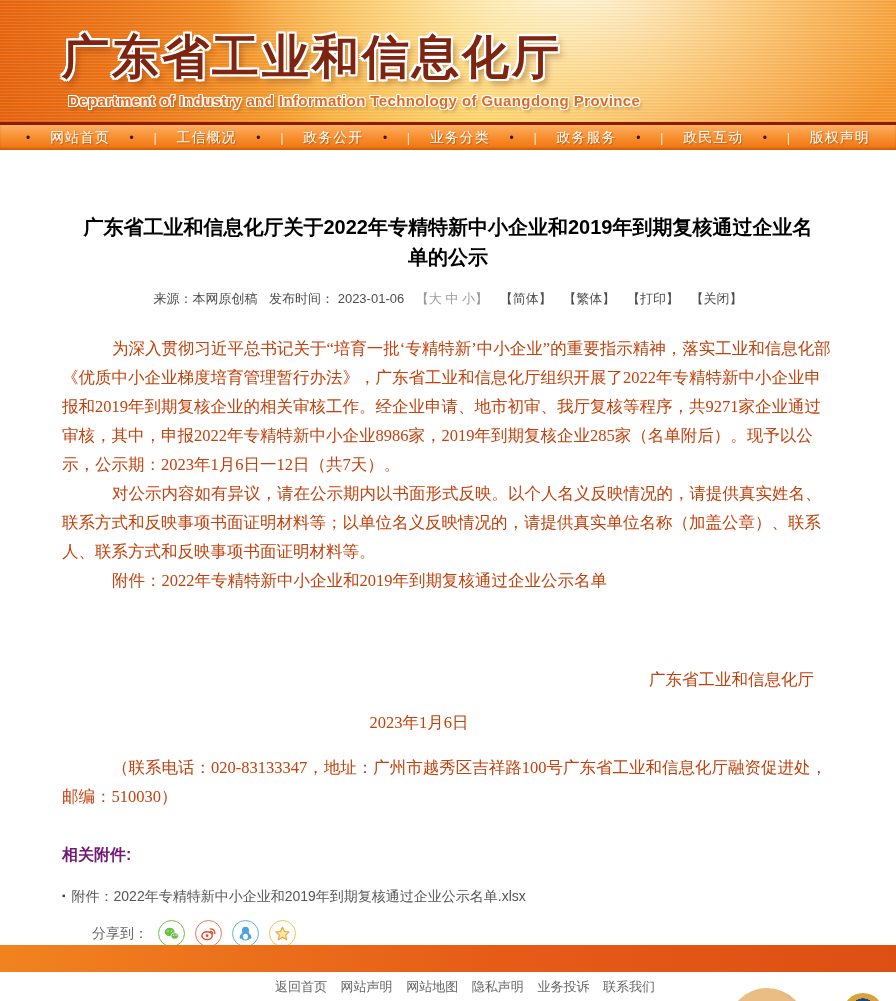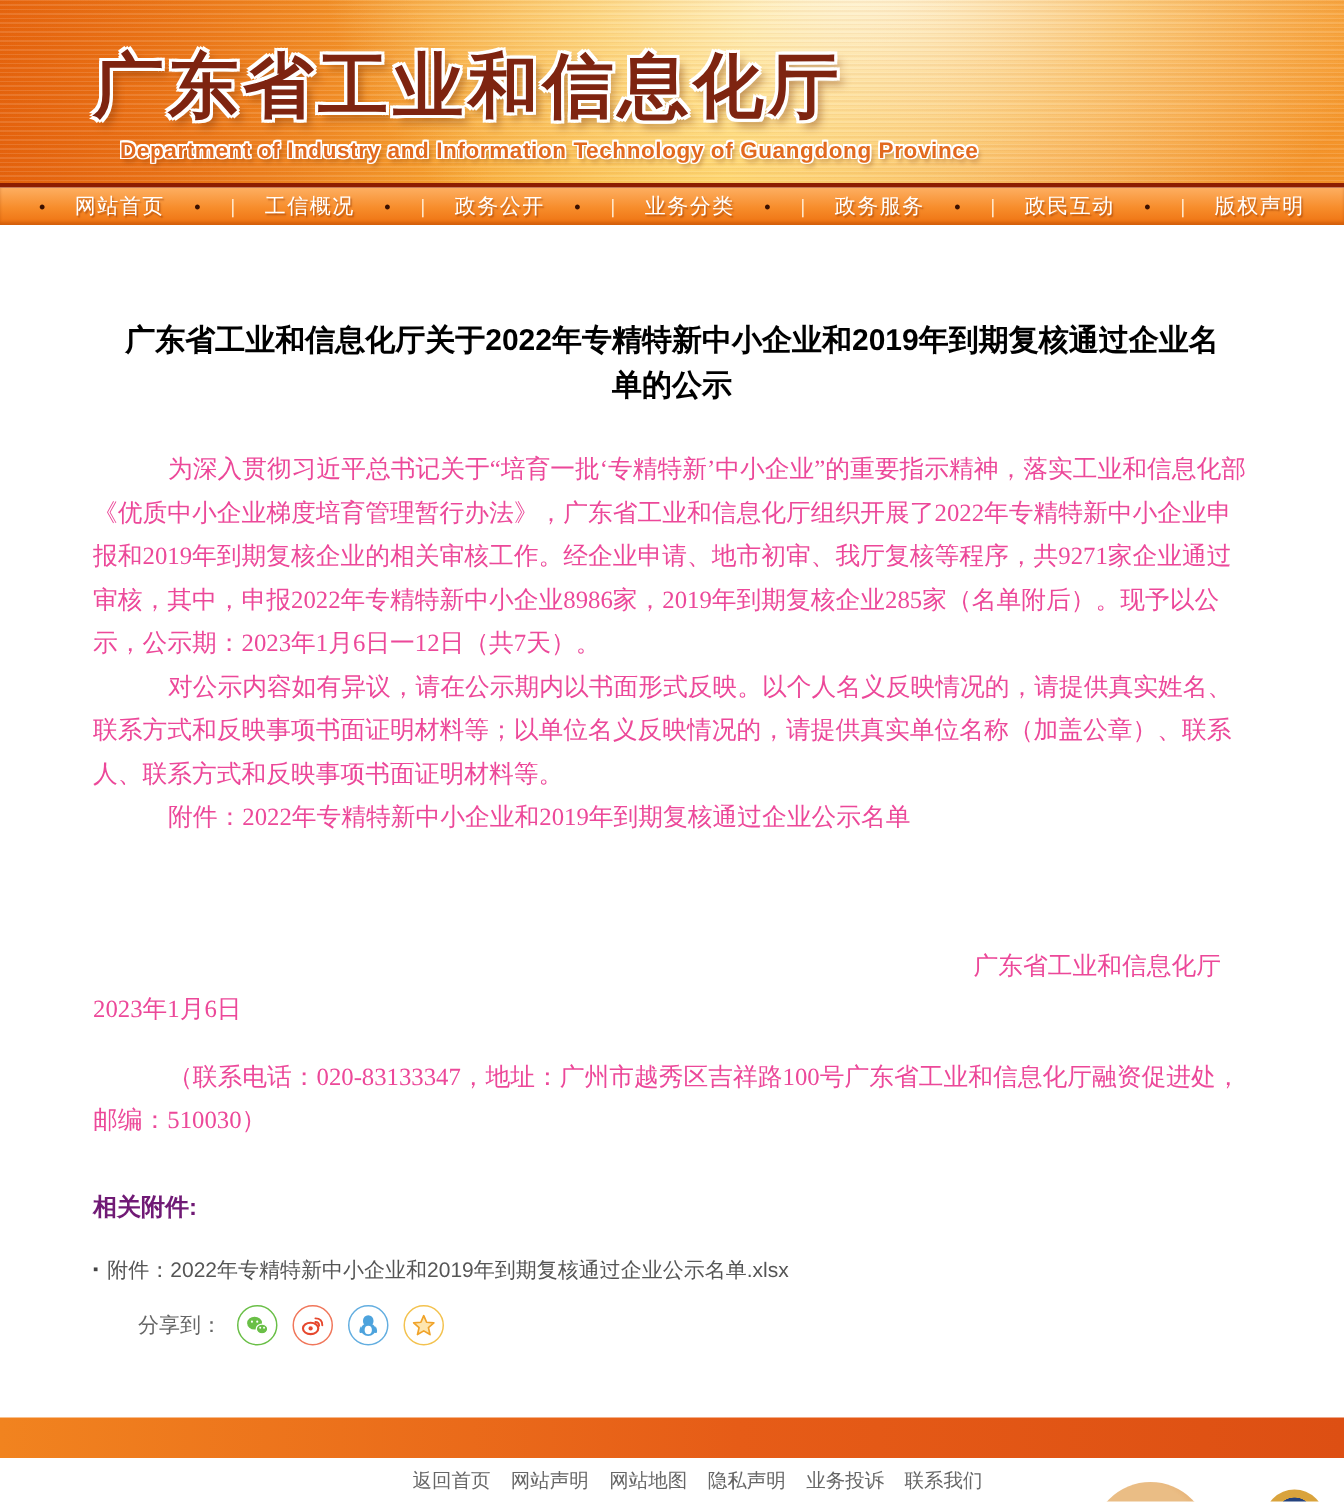--- a/index.html
+++ b/index.html
@@ -25,21 +25,21 @@
   }
   .banner-title {
     position:absolute; left:62px; top:26px; z-index:2;
     font-size:47px; font-weight:bold; letter-spacing:3px; color:#7e2410;
     text-shadow:
       -2px -2px 0 #fff, 2px -2px 0 #fff, -2px 2px 0 #fff, 2px 2px 0 #fff,
       0 -2px 0 #fff, 0 2px 0 #fff, -2px 0 0 #fff, 2px 0 0 #fff,
       4px 5px 6px rgba(110,40,0,.45);
   }
   .banner-subtitle {
-    position:absolute; left:80px; top:92px; z-index:2;
+    position:absolute; left:68px; top:92px; z-index:2;
     font-size:15px; font-weight:bold; letter-spacing:.4px; color:#e2691e;
     text-shadow:
       -1px -1px 0 #fff, 1px -1px 0 #fff, -1px 1px 0 #fff, 1px 1px 0 #fff,
       0 -1px 0 #fff, 0 1px 0 #fff, -1px 0 0 #fff, 1px 0 0 #fff,
       2px 3px 3px rgba(110,40,0,.35);
   }
 
   
   .nav {
     height:28px; border-top:3px solid #8c1d02;
@@ -64,27 +64,27 @@
   .meta {
     margin-top:18px; text-align:center; font-size:13px; color:#4c4c4c;
     font-family:"Liberation Sans","DejaVu Sans",sans-serif;
   }
   .meta span { margin:0 4px; }
   .meta .dim { color:#9a9a9a; }
   .meta .act { cursor:pointer; }
 
   .body-text {
     font-family:"Liberation Serif","DejaVu Serif",serif;
-    font-size:16.5px; color:#ec4899; line-height:29px;
+    font-size:16.5px; color:#c2410c; line-height:29px;
   }
   .para { text-indent:50px; }
   .p1 { margin-top:26px; }
   .attach-line { text-indent:50px; }
   .signature { margin-top:70px; text-align:right; padding-right:20px; }
-  .sign-date { text-align:left; padding-right:58px; }
+  .sign-date { margin-top:14px; text-align:center; padding-right:58px; }
   .contact { margin-top:16px; text-indent:50px; }
 
   
   .rel-heading {
     margin-top:34px; font-size:16px; font-weight:bold; color:#701a75;
     font-family:"Liberation Sans","DejaVu Sans",sans-serif;
   }
   .rel-item {
     margin-top:22px; font-size:14px; color:#555;
     font-family:"Liberation Sans","DejaVu Sans",sans-serif; cursor:pointer;
@@ -150,20 +150,29 @@
     <span class="pipe">|</span>
   <a>政民互动</a>
   <span class="dot">•</span>
     <span class="pipe">|</span>
   <a>版权声明</a>
 </div>
 
 <div class="content">
   <h1 class="article-title">广东省工业和信息化厅关于2022年专精特新中小企业和2019年到期复核通过企业名单的公示</h1>
 
+  <div class="meta">
+    <span>来源：本网原创稿</span>
+    <span>发布时间： 2023-01-06</span>
+    <span class="dim act">【大 中 小】</span>
+    <span class="act">【简体】</span>
+    <span class="act">【繁体】</span>
+    <span class="act">【打印】</span>
+    <span class="act">【关闭】</span>
+  </div>
 
   <div class="body-text">
     <p class="para p1">为深入贯彻习近平总书记关于“培育一批‘专精特新’中小企业”的重要指示精神，落实工业和信息化部《优质中小企业梯度培育管理暂行办法》，广东省工业和信息化厅组织开展了2022年专精特新中小企业申报和2019年到期复核企业的相关审核工作。经企业申请、地市初审、我厅复核等程序，共9271家企业通过审核，其中，申报2022年专精特新中小企业8986家，2019年到期复核企业285家（名单附后）。现予以公示，公示期：2023年1月6日一12日（共7天）。</p>
     <p class="para">对公示内容如有异议，请在公示期内以书面形式反映。以个人名义反映情况的，请提供真实姓名、联系方式和反映事项书面证明材料等；以单位名义反映情况的，请提供真实单位名称（加盖公章）、联系人、联系方式和反映事项书面证明材料等。</p>
     <p class="attach-line">附件：2022年专精特新中小企业和2019年到期复核通过企业公示名单</p>
     <p class="signature">广东省工业和信息化厅</p>
     <p class="sign-date">2023年1月6日</p>
     <p class="contact">（联系电话：020-83133347，地址：广州市越秀区吉祥路100号广东省工业和信息化厅融资促进处，邮编：510030）</p>
   </div>
 

